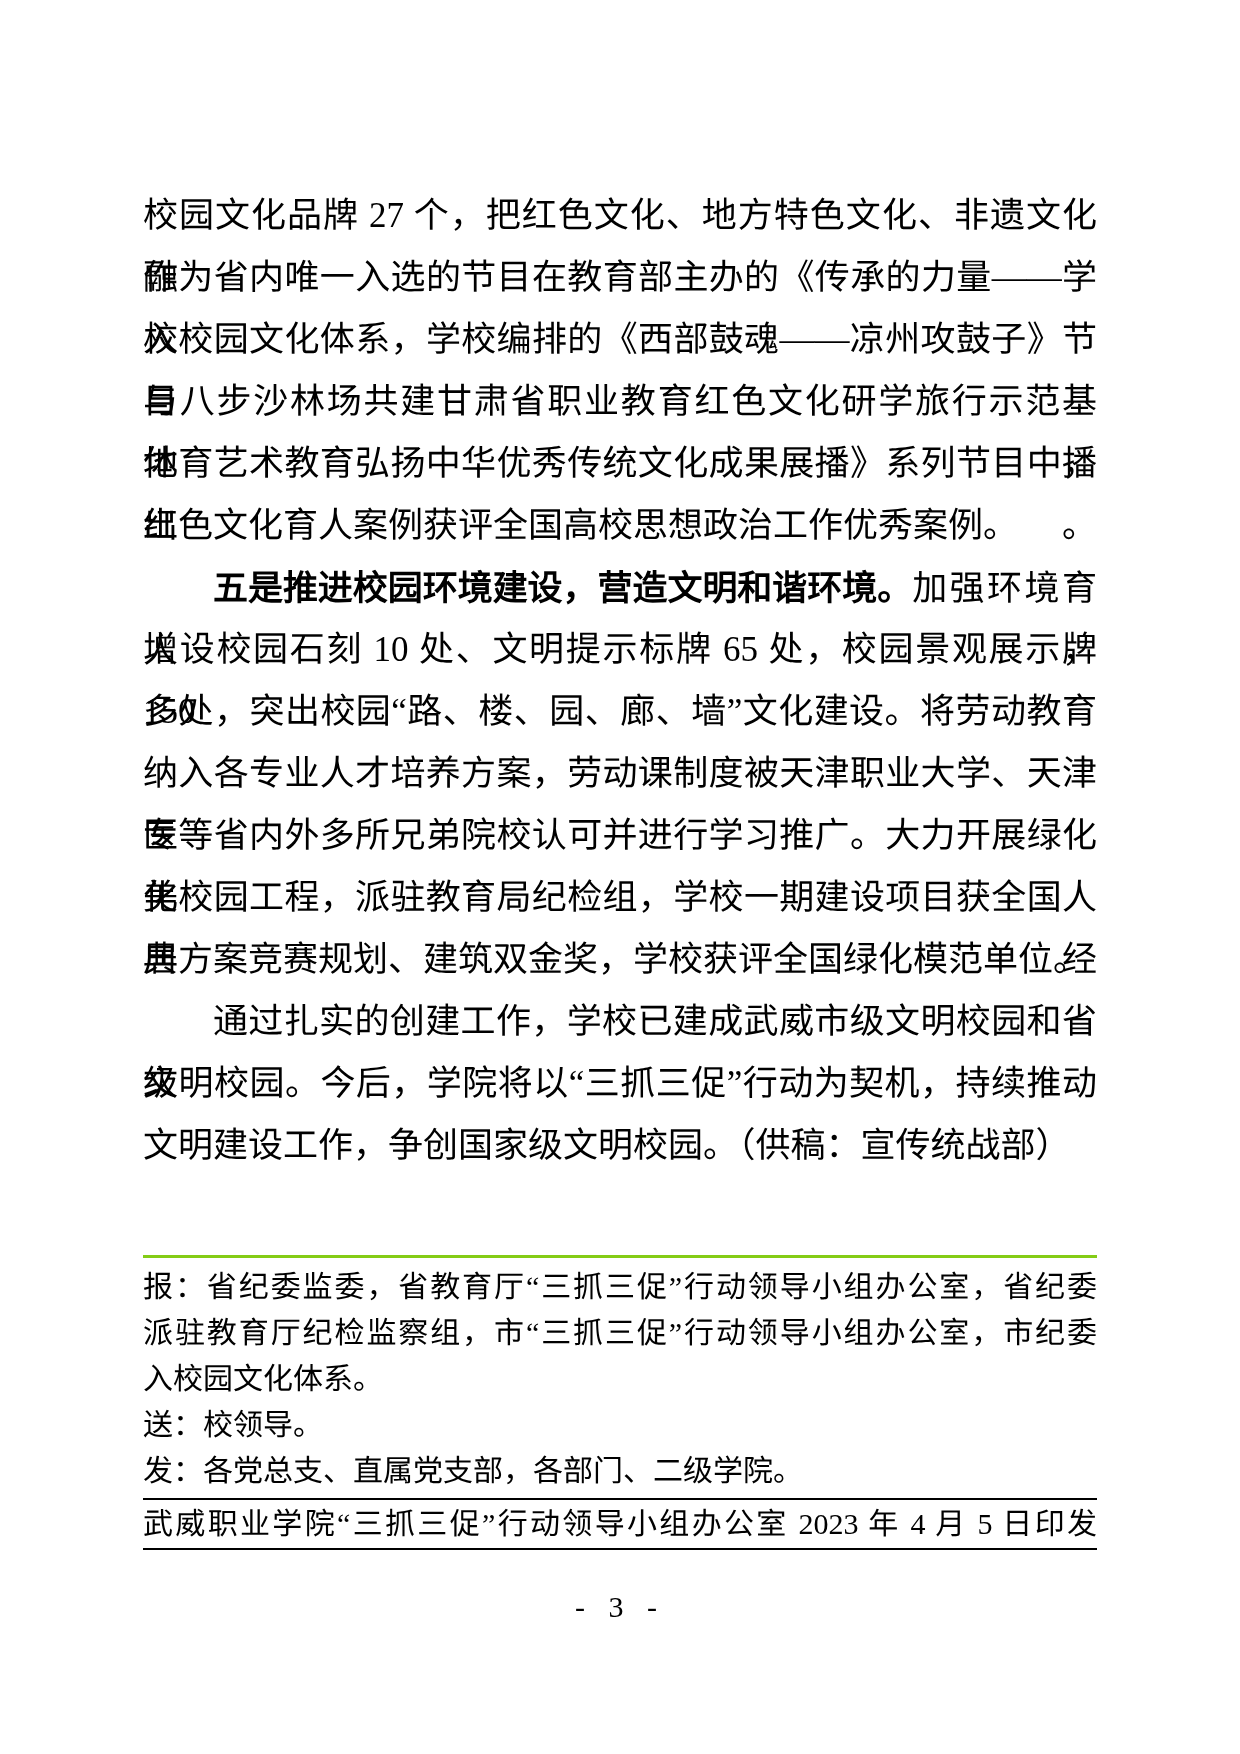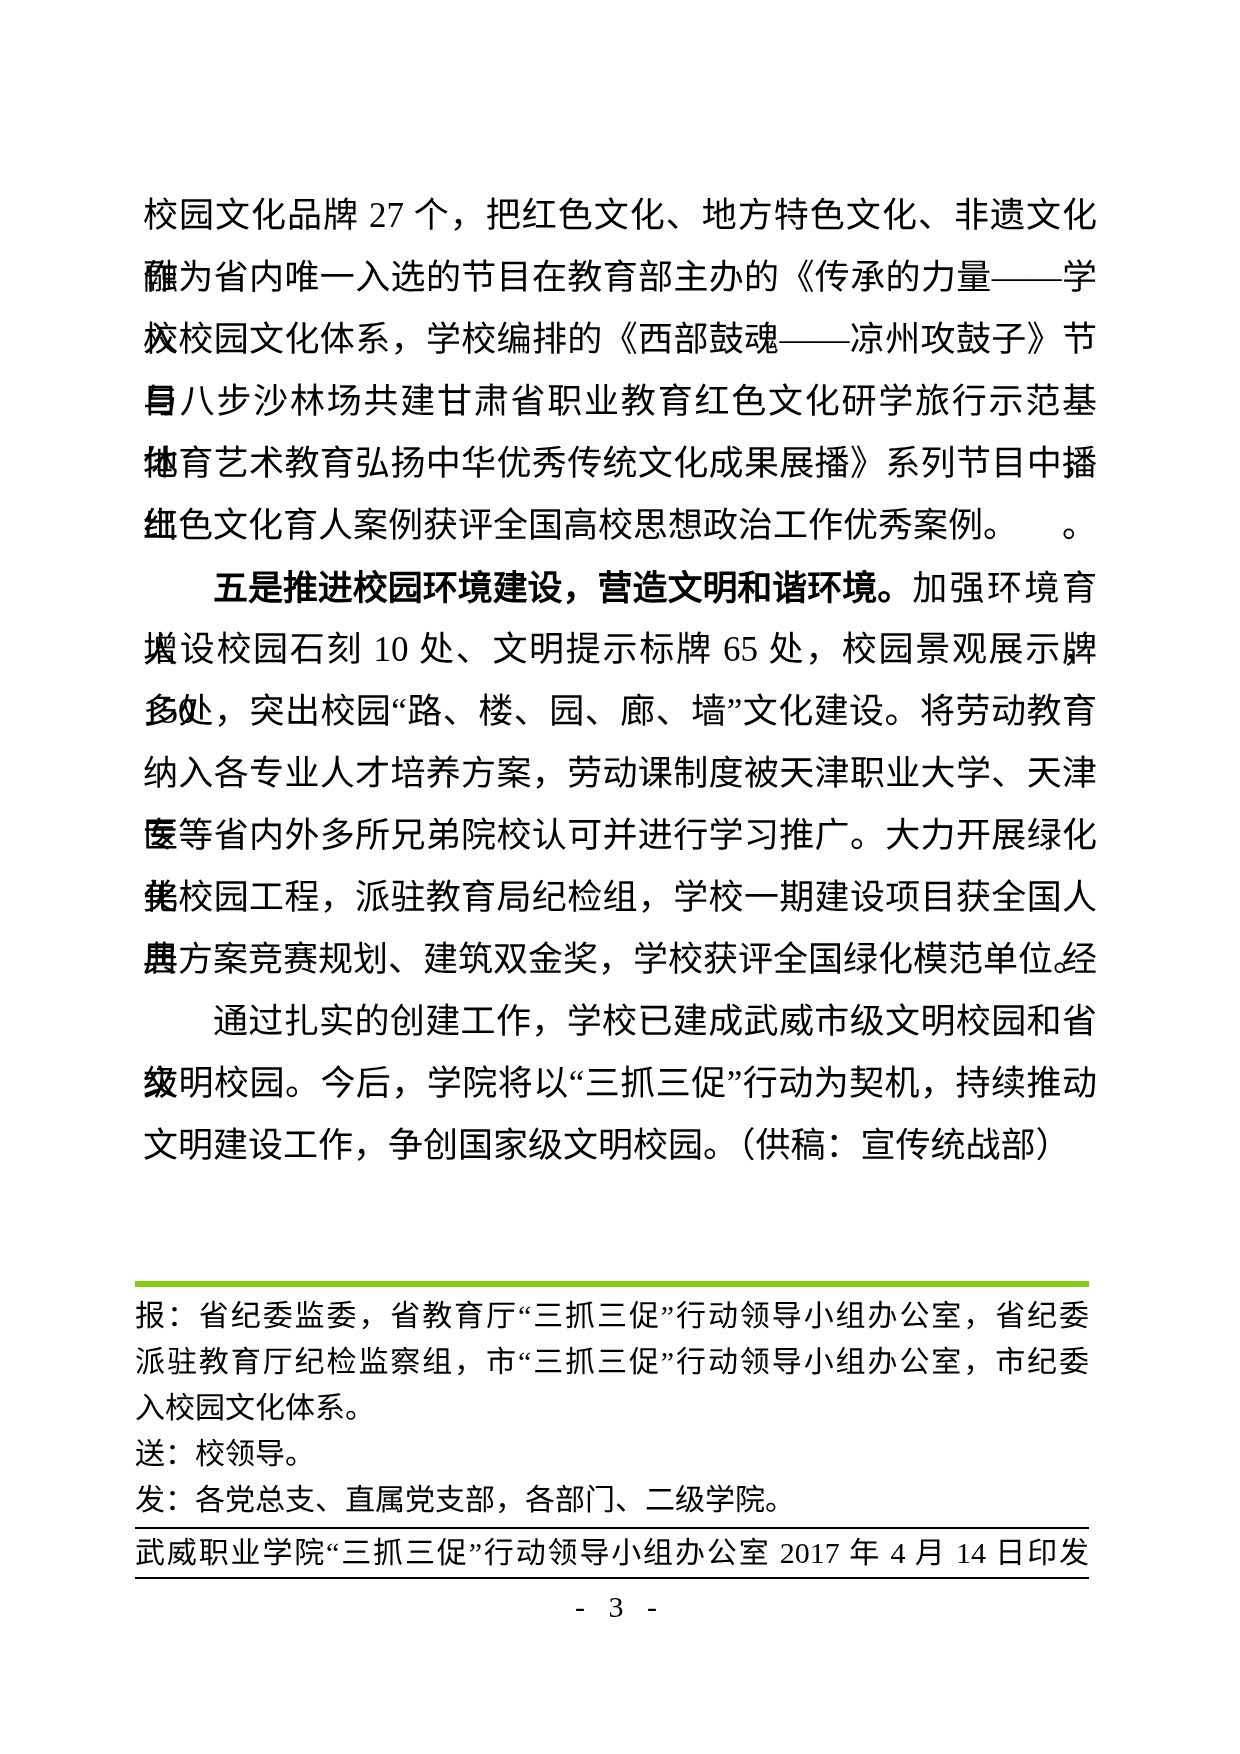--- a/index.html
+++ b/index.html
@@ -36,25 +36,24 @@
     text-align-last: justify;
   }
   .indent { text-indent: 2em; }
   .lead-bold {
     font-weight: bold;
     letter-spacing: -2.5px;
     font-family: "Liberation Sans", "DejaVu Sans", sans-serif;
   }
   .footer {
     position: absolute;
-    left: 135px;
+    left: 143px;
     width: 954px;
     top: 1255px;
-    border-top: 6px solid #84cc16;
-    margin-top: 26px;
+    border-top: 3px solid #84cc16;
   }
   .dist {
     padding: 6px 0 4px 0;
   }
   .fline {
     margin: 0;
     font-size: 30px;
     line-height: 46px;
     text-align: left;
   }
@@ -109,19 +108,19 @@
 
   <footer class="footer">
     <div class="dist">
       <p class="fline fjl">报：省纪委监委，省教育厅“三抓三促”行动领导小组办公室，省纪委</p>
       <p class="fline fjl">派驻教育厅纪检监察组，市“三抓三促”行动领导小组办公室，市纪委</p>
       <p class="fline">入校园文化体系。</p>
       <p class="fline">送：校领导。</p>
       <p class="fline">发：各党总支、直属党支部，各部门、二级学院。</p>
     </div>
     <div class="print-row">
-      <p class="fline fjl">武威职业学院“三抓三促”行动领导小组办公室 2017 年 4 月 14 日印发</p>
+      <p class="fline fjl">武威职业学院“三抓三促”行动领导小组办公室 2023 年 4 月 5 日印发</p>
     </div>
   </footer>
 
   <div class="page-number">- 3 -</div>
 
 </div>
 
 </body></html>

